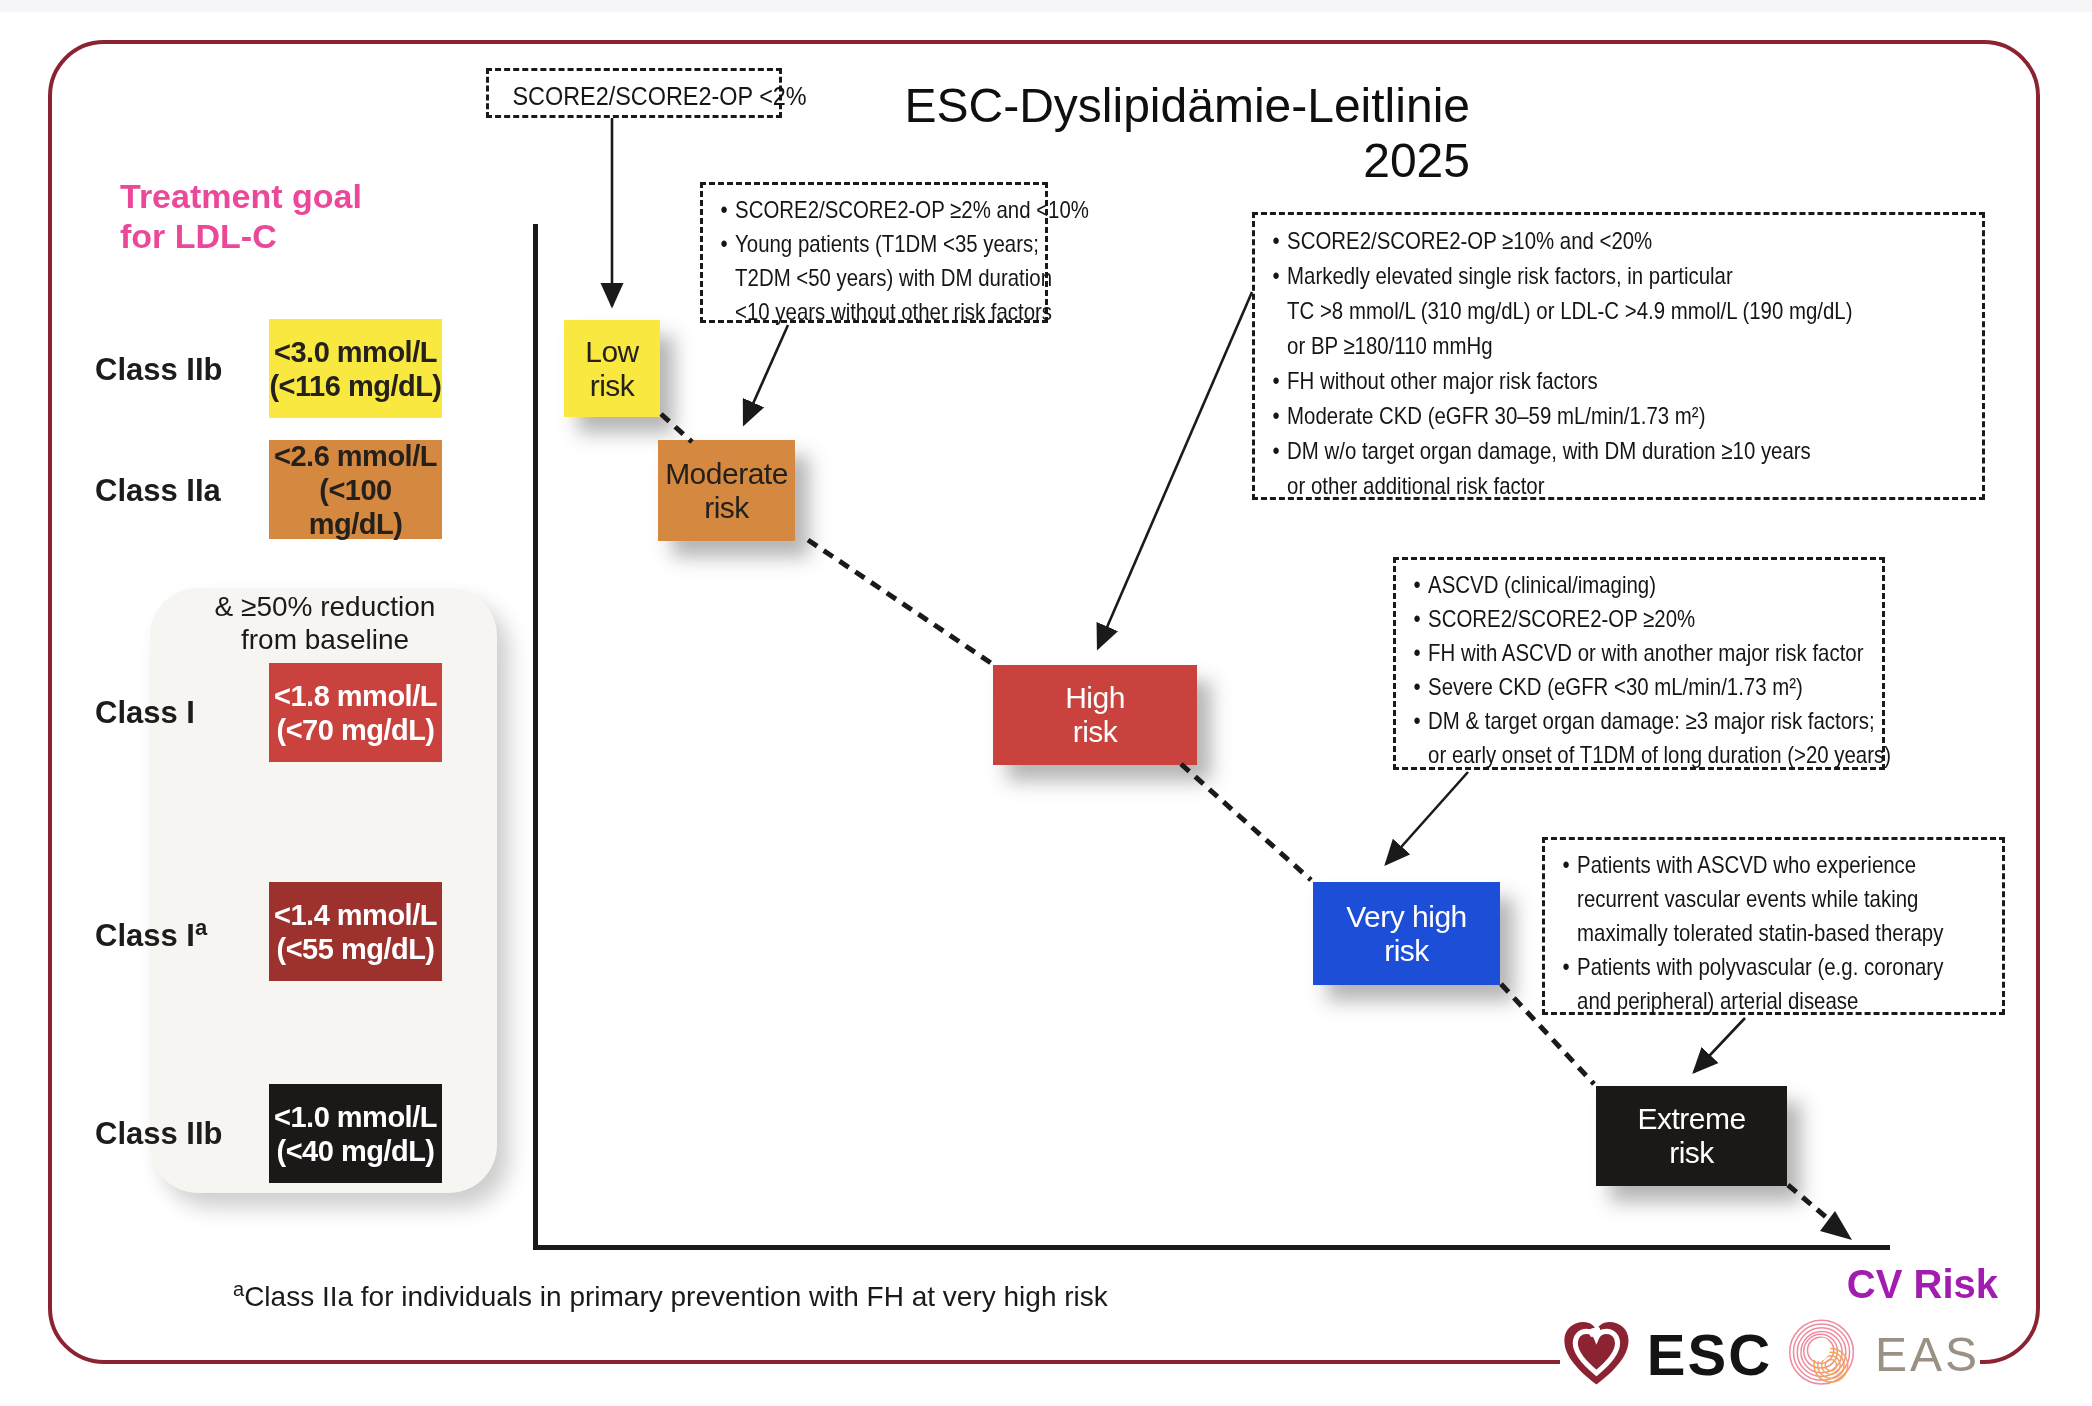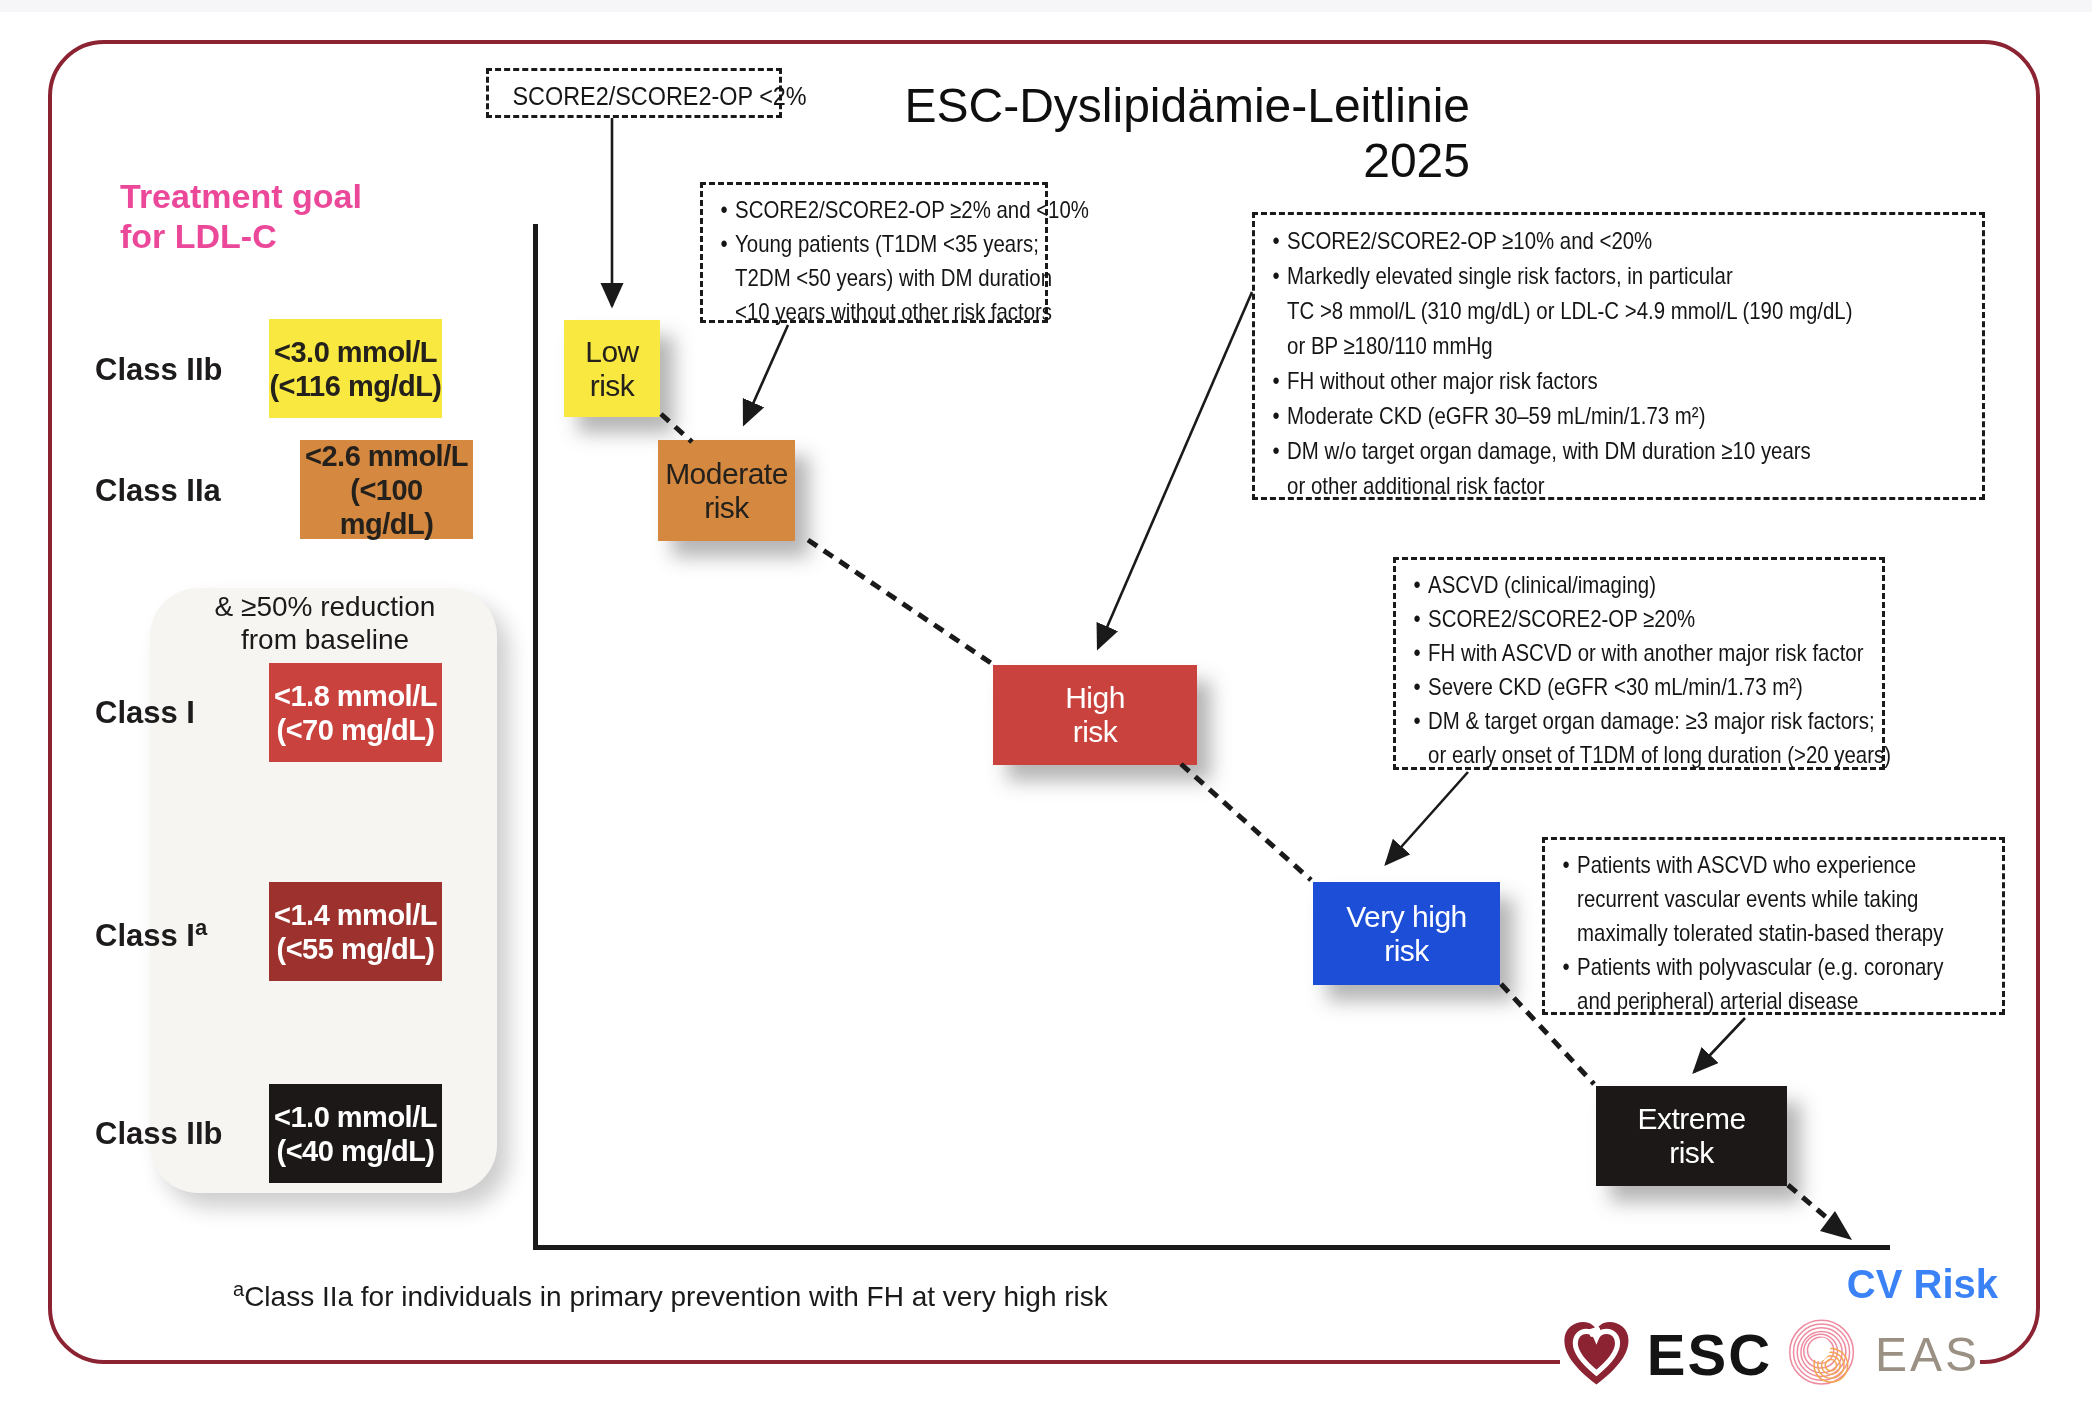--- a/index.html
+++ b/index.html
@@ -17,21 +17,21 @@
   .lp-panel{left:150px;top:588px;width:347px;height:605px;border-radius:48px;
             background:#f7f5f1;box-shadow:12px 14px 22px rgba(0,0,0,.20);}
   .lp-note{left:185px;top:590px;width:280px;text-align:center;font-size:28px;line-height:33px;color:#1a1a1a;}
   .class-label{left:95px;width:165px;font-weight:bold;font-size:31px;color:#1d1b1c;white-space:nowrap;}
   .class-label sup{font-size:22px;}
   .goal-box{left:269px;width:173px;height:99px;display:flex;flex-direction:column;
             align-items:center;justify-content:center;font-weight:bold;font-size:29px;
             line-height:34px;text-align:center;letter-spacing:-.5px;}
   
   .axis{background:#1a1a1a;}
-  .cv-risk{left:1790px;top:1262px;width:208px;text-align:right;font-weight:bold;font-size:40px;color:#3b82f6;}
+  .cv-risk{left:1790px;top:1262px;width:208px;text-align:right;font-weight:bold;font-size:40px;color:#a21caf;}
   
   .risk-box{display:flex;flex-direction:column;align-items:center;justify-content:center;
             font-weight:normal;font-size:30px;line-height:34px;text-align:center;
             letter-spacing:-.5px;box-shadow:14px 16px 18px rgba(90,90,90,.45);}
   
   .callout{border:3px dashed #1a1a1a;background:#fff;padding:8px 10px;box-sizing:border-box;}
   .callout-text{transform:scaleX(.85);transform-origin:0 0;width:117%;font-size:24px;color:#151515;}
   .cline{display:flex;line-height:34px;white-space:nowrap;}
   .cline .bullet{width:26px;flex:0 0 26px;text-align:center;}
   .cline.cont{padding-left:26px;}
@@ -71,21 +71,21 @@
   <div class="abs class-label" style="top:352px;">Class IIb</div>
   <div class="abs class-label" style="top:473px;">Class IIa</div>
   <div class="abs class-label" style="top:695px;">Class I</div>
   <div class="abs class-label" style="top:915px;"><span>Class I</span><sup>a</sup></div>
   <div class="abs class-label" style="top:1116px;">Class IIb</div>
 
   <div class="abs goal-box" style="top:319px;background:#f9e840;color:#24211d;">
     <div>&lt;3.0 mmol/L</div>
     <div>(&lt;116 mg/dL)</div>
   </div>
-  <div class="abs goal-box" style="top:440px;background:#d5883f;color:#24211d;margin-left:31px;">
+  <div class="abs goal-box" style="top:440px;background:#d5883f;color:#24211d;">
     <div>&lt;2.6 mmol/L</div>
     <div>(&lt;100 mg/dL)</div>
   </div>
   <div class="abs goal-box" style="top:663px;background:#c9423d;color:#fff;">
     <div>&lt;1.8 mmol/L</div>
     <div>(&lt;70 mg/dL)</div>
   </div>
   <div class="abs goal-box" style="top:882px;background:#9c312d;color:#fff;">
     <div>&lt;1.4 mmol/L</div>
     <div>(&lt;55 mg/dL)</div>

